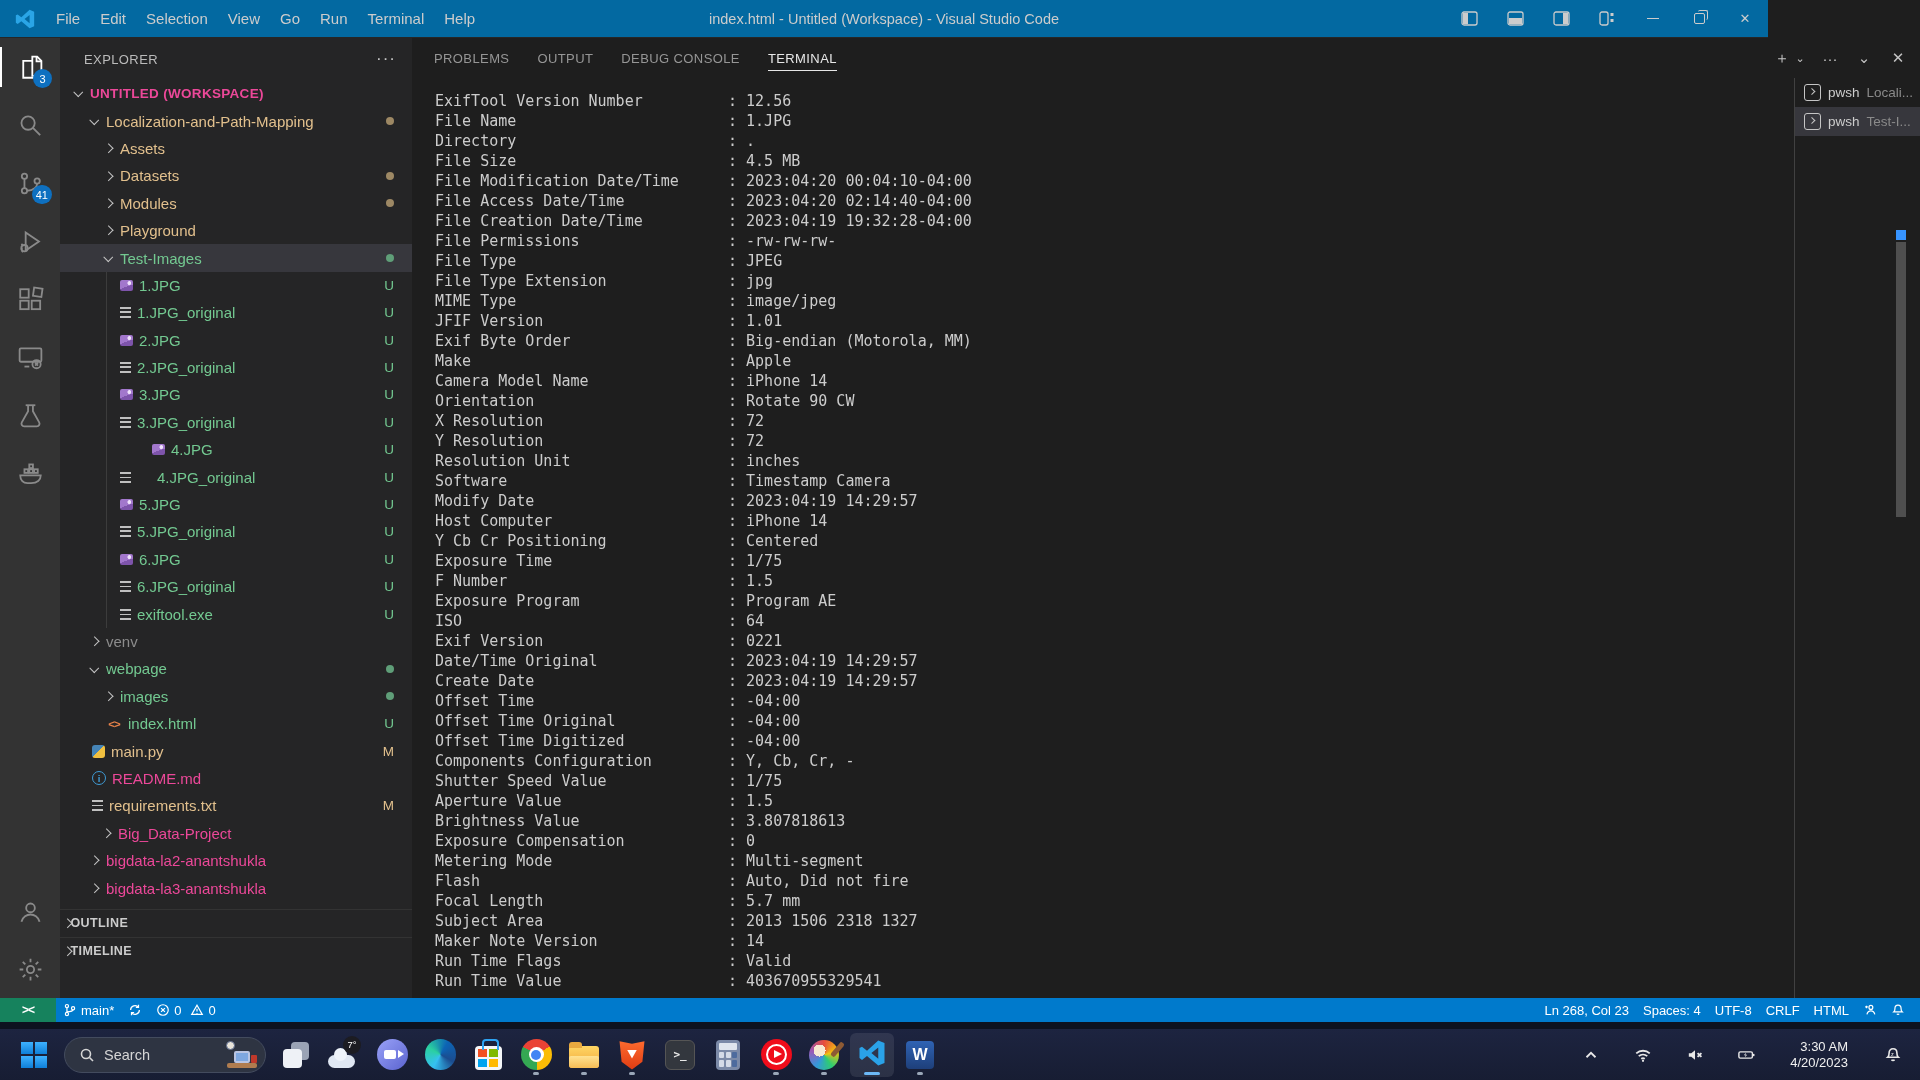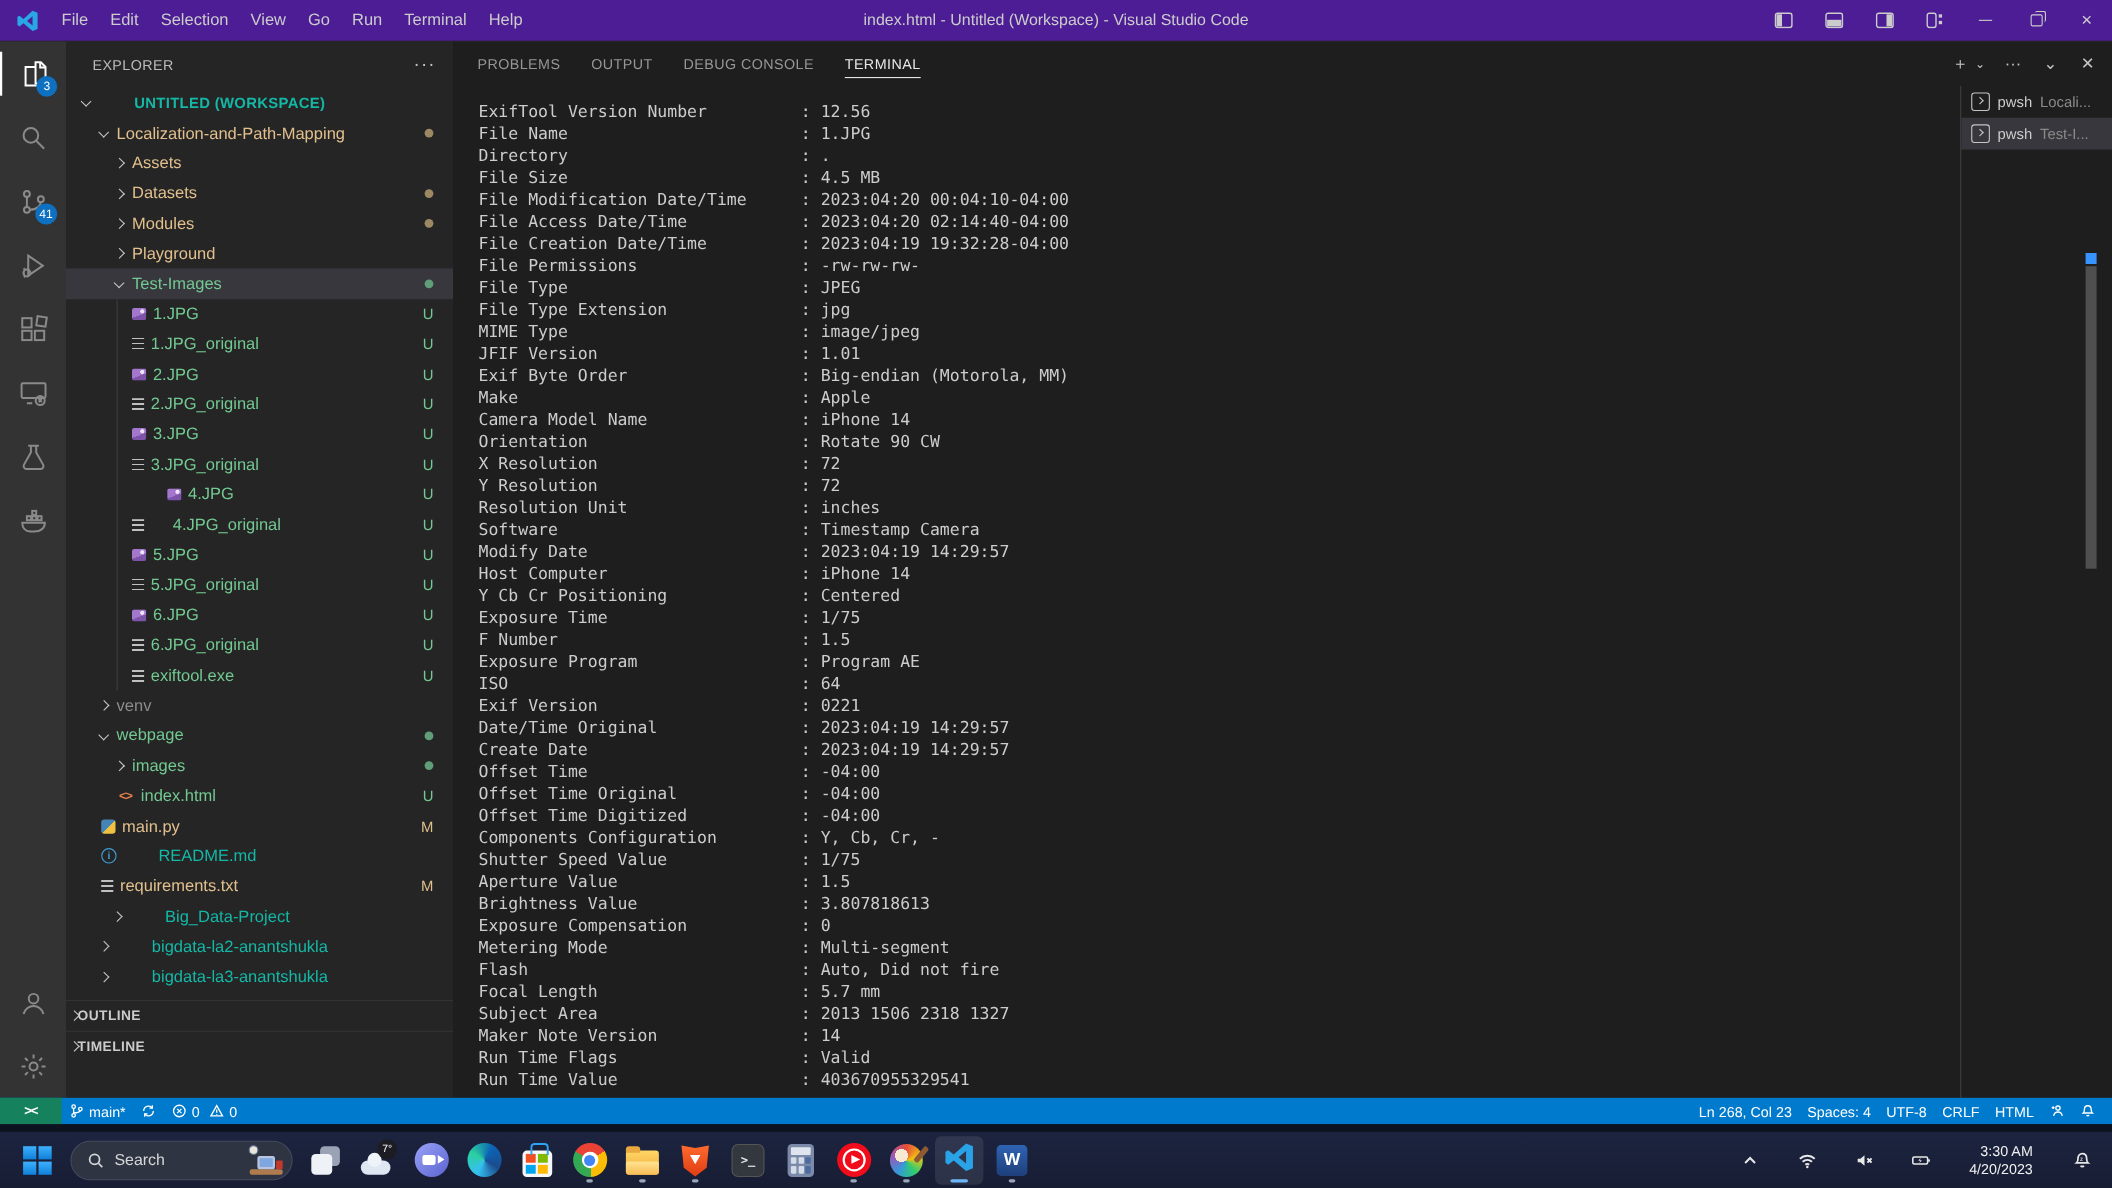--- a/index.html
+++ b/index.html
@@ -1,19 +1,19 @@
 <!DOCTYPE html>
 <html><head>
 <meta charset="utf-8">
 <style>
   * { box-sizing: border-box; margin:0; padding:0; }
   html,body { width:1920px; height:1080px; overflow:hidden; background:#1e1e1e;
               font-family:"Liberation Sans", sans-serif; }
   
-  #titlebar { position:absolute; left:0; top:0; width:1920px; height:38px; background:#4c1d95;
+  #titlebar { position:absolute; left:0; top:0; width:1768px; height:38px; background:#0369a1;
               display:flex; align-items:center; color:#cccccc; font-size:15px; border-bottom:1px solid #262626;}
   #vscode-logo { width:22px; height:22px; margin:0 10px 0 14px; flex:none; }
   .menu-item { padding:0 10px; height:28px; line-height:28px; border-radius:5px; cursor:default; }
   #win-title { position:absolute; left:50%; transform:translateX(-50%); color:#cccccc; font-size:14.5px; white-space:nowrap; }
   #tb-right { margin-left:auto; display:flex; align-items:center; height:100%; }
   .layout-ic { width:46px; height:100%; display:flex; align-items:center; justify-content:center; }
   .layout-ic svg { width:17px; height:15px; }
   .win-btn { width:46px; height:100%; display:flex; align-items:center; justify-content:center; color:#cccccc; font-size:13px; }
   .min-bar { width:12px; height:1.5px; background:#cccccc; display:block; }
   .restore-box { position:relative; width:11px; height:11px; border:1.2px solid #ccc; border-radius:2px; }
@@ -45,21 +45,21 @@
   .ic-image { width:13px; height:11px; border-radius:2px;
       background: radial-gradient(circle at 72% 28%, #efe2fb 0 1.6px, transparent 2.2px),
                   linear-gradient(160deg,#a277cc 58%, #7e54ab 58%); }
   .ic-lines { width:11px; height:11px;
       background: repeating-linear-gradient(to bottom,#c0c0c0 0 1.6px, transparent 1.6px 4.5px); }
   .ic-html::before { content:"<>"; color:#e8824a; font-size:11.5px; font-weight:bold; letter-spacing:-1px; }
   .ic-git::before { content:""; width:9px; height:9px; background:#6f7680; border-radius:2px; transform:rotate(45deg); display:block; }
   .ic-python { width:13px; height:13px; border-radius:3px; background:linear-gradient(135deg,#4584b6 50%,#f0c040 50%); }
   .ic-info { width:14px; height:14px; border:1.4px solid #3f9cd6; border-radius:50%; color:#3f9cd6; font-size:9.5px; font-weight:bold; }
   .ic-info::before { content:"i"; }
-  .tlabel.c-def { color:#14b8a6;margin-left:32px; } .tlabel.c-mod { color:#e2c08d; } .tlabel.c-add { color:#73c991; }
+  .tlabel.c-def { color:#ec4899; } .tlabel.c-mod { color:#e2c08d; } .tlabel.c-add { color:#73c991; }
   .tlabel.c-ign { color:#8c8c8c; }
   .tlabel.bold { font-weight:bold; font-size:13.5px; letter-spacing:.3px; }
   .rbadge { margin-left:auto; margin-right:18px; font-size:13.5px; }
   .rbadge.U { color:#73c991; } .rbadge.M { color:#e2c08d; }
   .rbadge.dot { width:8px; height:8px; border-radius:50%; }
   .rbadge.dot-mod { background:#9d8864; } .rbadge.dot-add { background:#5f9e78; }
   .sb-section { height:28px; display:flex; align-items:center; border-top:1px solid #333333;
                 font-size:12.5px; font-weight:bold; color:#cccccc; letter-spacing:.4px; padding-left:4px; }
   #outline-sec { margin-top:7px; }
   
@@ -71,21 +71,21 @@
   #panel-actions { position:absolute; right:12px; top:0; height:40px; display:flex; align-items:center; gap:14px; color:#c5c5c5; }
   .pact { font-size:15px; display:flex; align-items:center; justify-content:center; width:20px; height:22px; border-radius:4px; }
   .pact.small { font-size:11px; width:12px; margin-left:-12px; }
   #terminal-body { position:absolute; left:0; top:40px; right:138px; bottom:0; overflow:hidden; }
   #term-rows { position:absolute; left:23px; top:13px; font-family:"DejaVu Sans Mono", monospace; font-size:15px; line-height:20px; color:#cccccc; }
   .trm-row { display:flex; white-space:pre; }
   .trm-key { width:293px; flex:none; }
   #term-scrollbar { position:absolute; right:14px; top:40px; width:10px; }
   #term-marker { position:absolute; top:152px; height:10px; width:10px; background:#3794ff; }
   #term-thumb { position:absolute; top:164px; height:275px; width:10px; background:#4f4f4f; }
-  #term-list { position:absolute; right:0; top:40px; width:138px; bottom:0; border-left:1px solid #414141; }
+  #term-list { position:absolute; right:0; top:40px; width:126px; bottom:0; border-left:1px solid #414141; }
   .tl-item { height:29px; display:flex; align-items:center; padding-left:9px; gap:7px; font-size:13.5px; color:#cccccc; white-space:nowrap; overflow:hidden; }
   .tl-item.selected { background:#37373d; }
   .pwsh-ic { flex:none; width:17px; height:17px; border:1.2px solid #c5c5c5; border-radius:3px; display:flex; align-items:center; justify-content:center; }
   .pwsh-ic i { width:4.5px; height:4.5px; border-right:1.3px solid #c5c5c5; border-bottom:1.3px solid #c5c5c5; transform:rotate(-45deg) translateY(-1px); display:block; }
   .tl-dim { color:#8a8a8a;text-align:center; }
   
   #statusbar { position:absolute; left:0; top:998px; width:1920px; height:24px; background:#007acc; color:#ffffff;
                display:flex; align-items:center; font-size:13px; }
   #remote-ind { width:56px; height:100%; background:#16825d; display:flex; align-items:center; justify-content:center;
                 font-weight:bold; font-size:12px; letter-spacing:-1px; }

